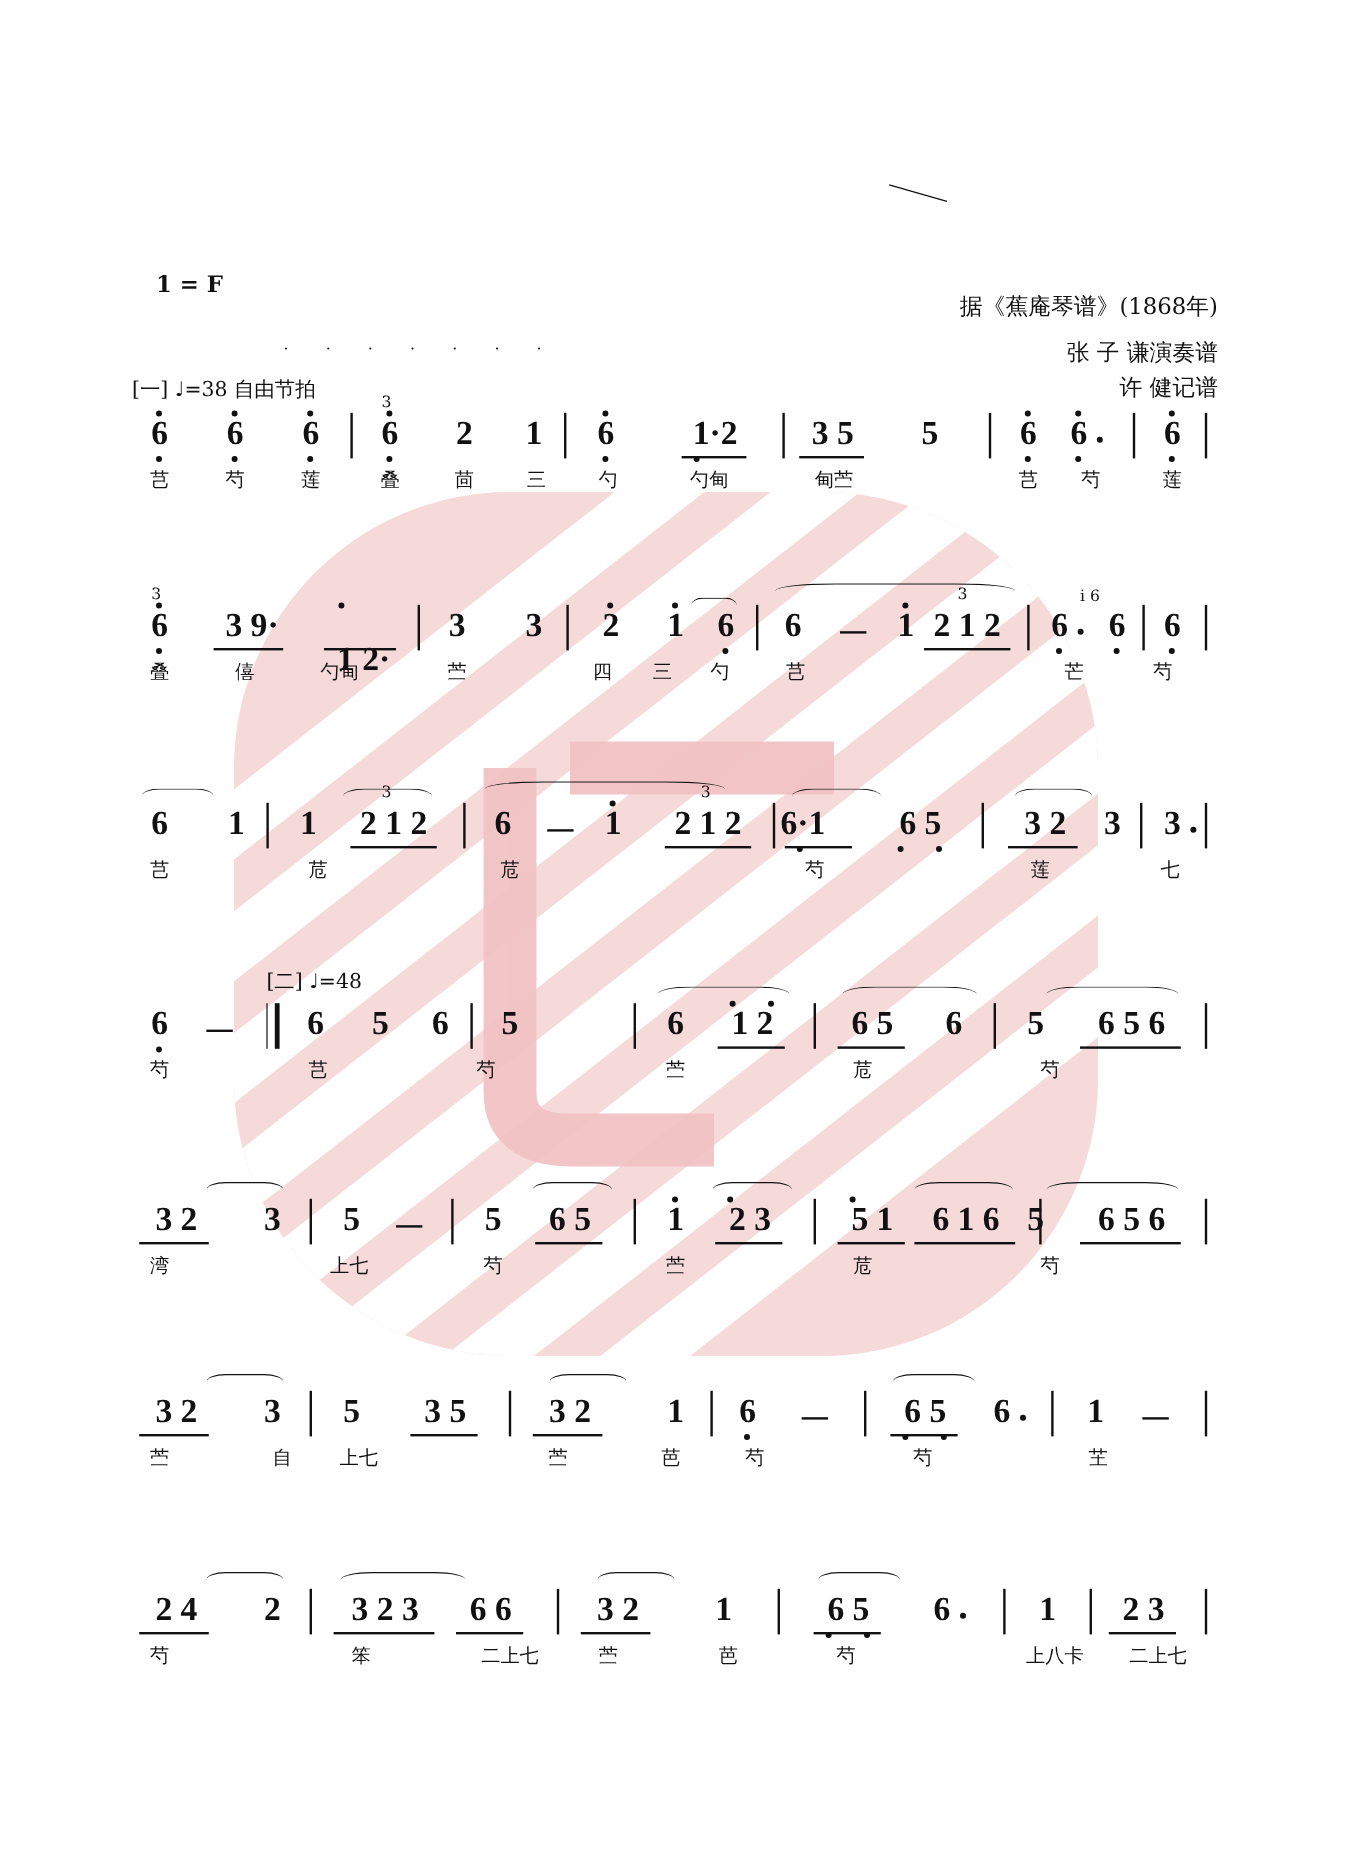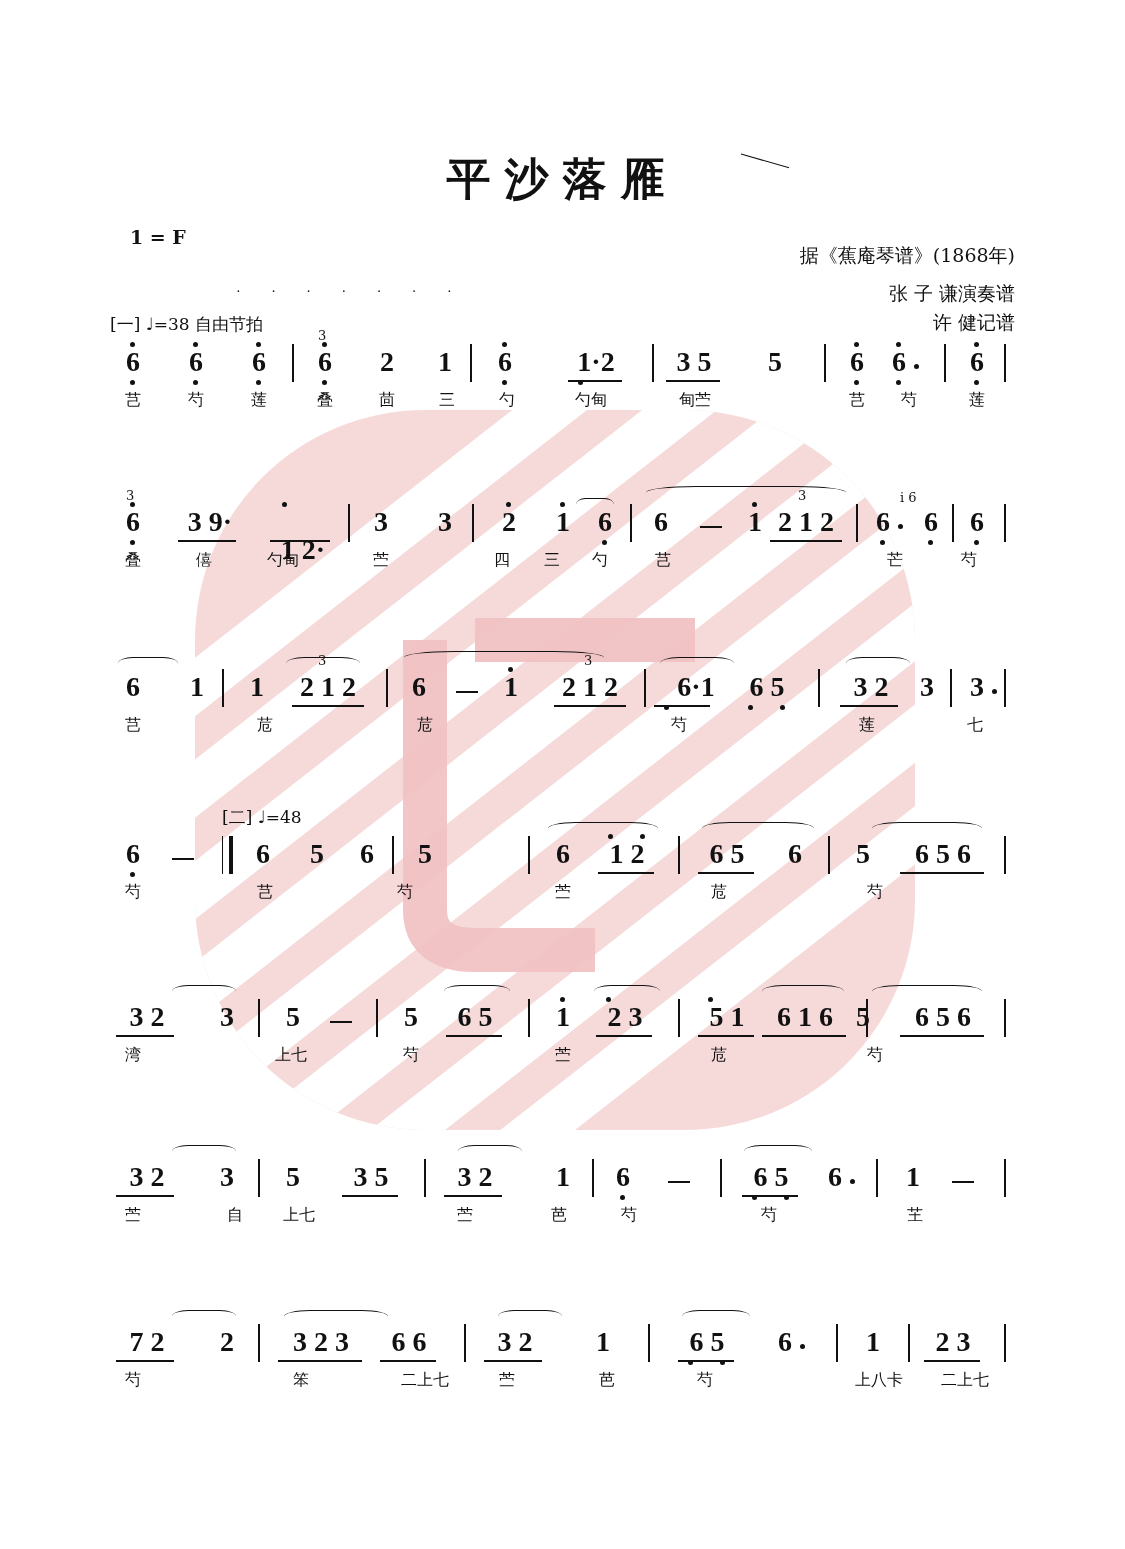--- a/index.html
+++ b/index.html
@@ -207,21 +207,20 @@
         <rect x="-120" y="550" width="1000" height="46"></rect>
         <rect x="-120" y="630" width="1000" height="46"></rect>
       </g>
     </g>
     <g fill="none" stroke="#f0bcbd" stroke-width="44" opacity="0.95">
       <path d="M250 250 L250 520 Q250 560 300 560 L420 560"></path>
       <path d="M300 250 L520 250"></path>
     </g>
   </svg>
 
-  <div class="title">平沙落雁</div>
   <div class="title-stroke"></div>
 
   <div class="key-sig">1 = F</div>
   <div class="tuning-dots">· · · · · · ·</div>
 
   <div class="credit c1">据《蕉庵琴谱》(1868年)</div>
   <div class="credit c2">张    子    谦演奏谱</div>
   <div class="credit c3">许              健记谱</div>
 
   <div class="section-mark" style="left:110px; top:313px;">[一] ♩=38 自由节拍</div>
@@ -364,21 +363,21 @@
     <div class="cell num" style="left:404px; top:8px; width:30px;">6</div>
     <div class="dash" style="left:456px; top:26px; width:22px;"></div>
     <div class="cell num" style="left:496px; top:8px; width:30px;">1</div>
     <div class="dot-above" style="left:508px; top:2px;"></div>
     <div class="triplet" style="left:584px; top:-12px;">3</div>
     <div class="cell num" style="left:552px; top:8px; width:76px;">2 1 2</div>
     <div class="underline" style="left:554px; top:40px; width:72px;"></div>
     <div class="bar" style="left:644px; top:4px; height:38px;"></div>
 
     <div class="slur" style="left:660px; top:-8px; width:74px;"></div>
-    <div class="cell num" style="left:667px; top:8px; width:58px;text-align:center;">6·1</div>
+    <div class="cell num" style="left:640px; top:8px; width:58px;text-align:center;">6·1</div>
     <div class="dot-below" style="left:664px; top:40px;"></div>
     <div class="underline" style="left:654px; top:40px; width:56px;"></div>
     <div class="cell num" style="left:740px; top:8px; width:54px;">6 5</div>
     <div class="dot-below" style="left:748px; top:40px;"></div>
     <div class="dot-below" style="left:780px; top:40px;"></div>
     <div class="bar" style="left:818px; top:4px; height:38px;"></div>
 
     <div class="slur" style="left:846px; top:-8px; width:64px;"></div>
     <div class="cell num" style="left:842px; top:8px; width:58px;">3 2</div>
     <div class="underline" style="left:840px; top:40px; width:58px;"></div>
@@ -525,21 +524,21 @@
     <div class="tab" style="left:206px; top:52px; width:58px;">自</div>
     <div class="tab" style="left:270px; top:52px; width:58px;">上七</div>
     <div class="tab" style="left:436px; top:52px; width:58px;">苎</div>
     <div class="tab" style="left:530px; top:52px; width:58px;">芭</div>
     <div class="tab" style="left:600px; top:52px; width:58px;">芍</div>
     <div class="tab" style="left:740px; top:52px; width:58px;">芍</div>
     <div class="tab" style="left:886px; top:52px; width:58px;">芏</div>
   </div>
 
   <div class="row" style="top:1320px;">
-    <div class="cell num" style="left:118px; top:8px; width:58px;">7 2</div>
+    <div class="cell num" style="left:118px; top:8px; width:58px;">2 4</div>
     <div class="underline" style="left:116px; top:40px; width:58px;"></div>
     <div class="slur" style="left:172px; top:-10px; width:64px;"></div>
     <div class="cell num" style="left:212px; top:8px; width:30px;">2</div>
     <div class="bar" style="left:258px; top:4px; height:38px;"></div>
 
     <div class="slur" style="left:284px; top:-10px; width:104px;"></div>
     <div class="cell num" style="left:278px; top:8px; width:86px;">3 2 3</div>
     <div class="underline" style="left:278px; top:40px; width:84px;"></div>
     <div class="cell num" style="left:382px; top:8px; width:54px;">6 6</div>
     <div class="underline" style="left:380px; top:40px; width:56px;"></div>

